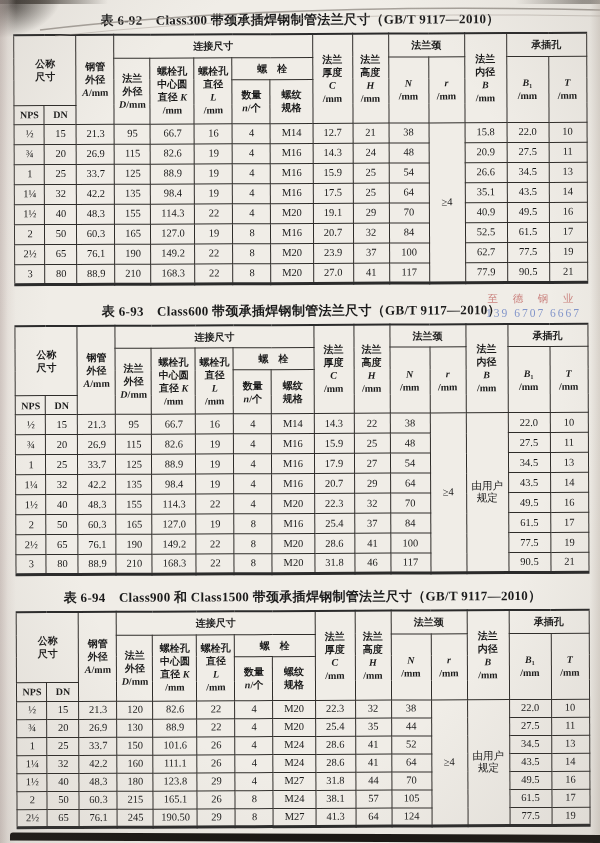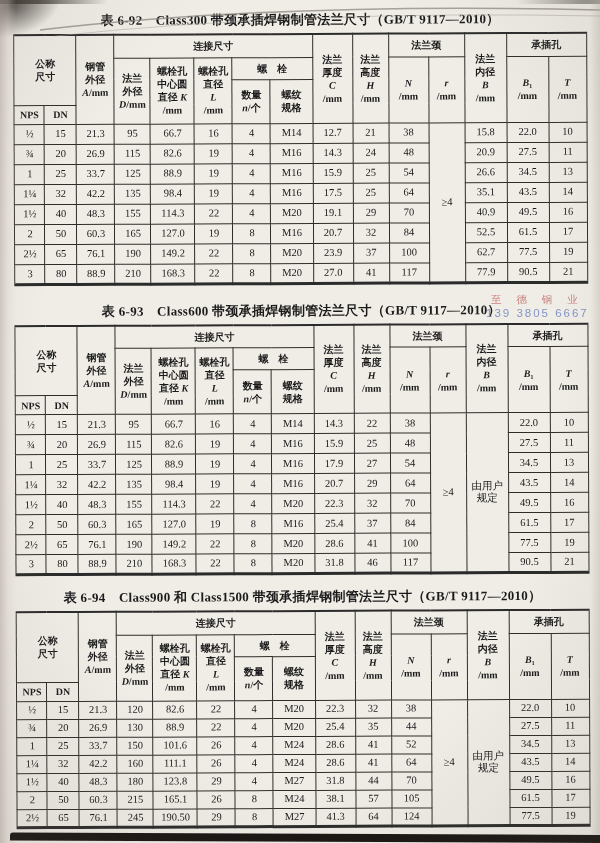--- a/index.html
+++ b/index.html
@@ -44,21 +44,21 @@
   table.spec th{font-weight:600;font-size:10px;line-height:1.3;font-family:"Liberation Serif","DejaVu Serif",serif;}
   table.spec td{font-size:10.5px;line-height:1.1;}
   table.spec thead tr:nth-child(1){height:23px;}
   table.spec thead tr:nth-child(2){height:22px;}
   table.spec thead tr:nth-child(3){height:25px;}
   table.spec thead tr:nth-child(4){height:19px;}
   table.t1 tbody tr,table.t2 tbody tr{height:20px;}
   table.t3 tbody tr{height:18px;}
   .sym{font-style:italic;font-family:"Liberation Serif","DejaVu Serif",serif;}
   .watermark{position:absolute;top:292px;left:486px;z-index:6;text-align:center;line-height:1.35;
-    font-family:Liberation Sans, sans-serif;opacity:0.85;pointer-events:none;}
+    font-family:Liberation Serif, serif;opacity:0.85;pointer-events:none;}
   .wm-company{color:#c4706c;font-size:10.5px;letter-spacing:6px;white-space:nowrap;}
   .wm-phone{color:#6f86c5;font-size:11.5px;letter-spacing:2px;white-space:nowrap;}
 </style>
 </head>
 <body>
 
 <div class="sheet">
 
   <div class="tbl-title t1-title">表 6-92　Class300 带颈承插焊钢制管法兰尺寸（GB/T 9117—2010）</div>
   <table class="spec t1">
@@ -574,21 +574,21 @@
           <td>77.5</td>
           <td>19</td>
         </tr>
       </tbody>
   </table>
 
 </div>
 
 <div class="watermark">
   <div class="wm-company">至 德 钢 业</div>
-  <div class="wm-phone">139 3805 6667</div>
+  <div class="wm-phone">139 6707 6667</div>
 </div>
 
 <svg class="hairline" width="600" height="40" viewBox="0 0 600 40">
   <path d="M 40 30 Q 280 2 600 10" fill="none" stroke="#8d8780" stroke-width="1.6" opacity="0.75"></path>
   <path d="M 55 36 Q 300 10 600 16" fill="none" stroke="#a9a29a" stroke-width="1" opacity="0.5"></path>
 </svg>
 <div class="smudge-tl"></div>
 <div class="top-edge"></div>
 <div class="left-band"></div>
 <div class="right-band"></div>

